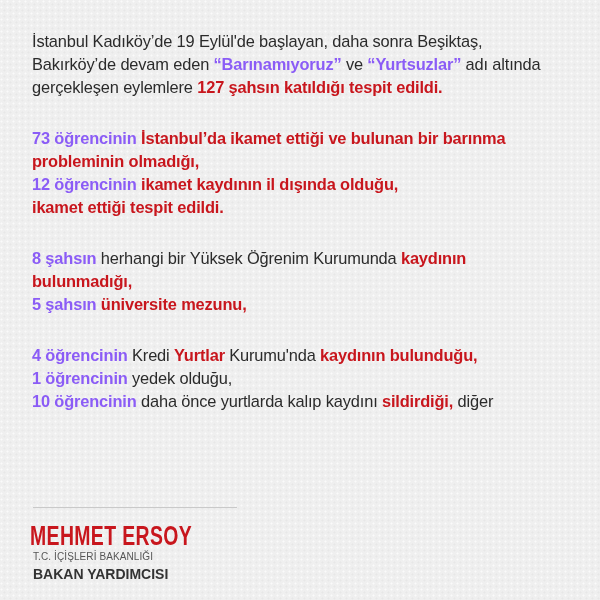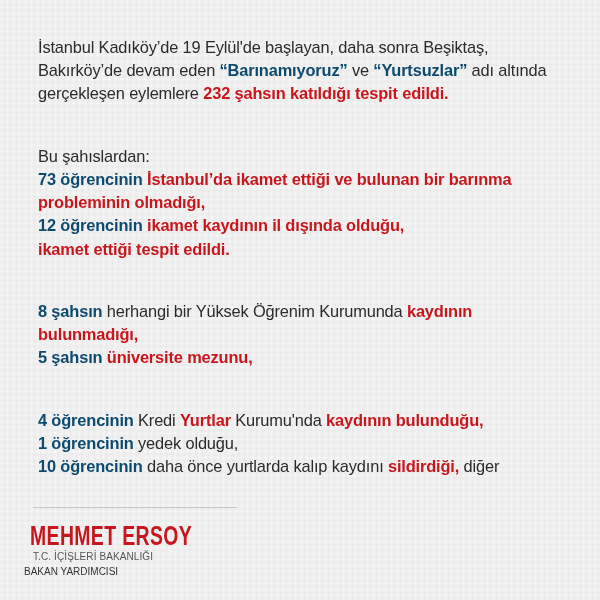--- a/index.html
+++ b/index.html
@@ -13,60 +13,59 @@
     position: relative;
     font-family: "Liberation Sans", "DejaVu Sans", sans-serif;
   }
   .card {
     position: absolute; left: 30px; top: 28px; width: 556px;
     color: #2a2a2a;
     font-size: 16.4px;
     line-height: 23.2px;
     letter-spacing: -0.15px;
   }
-  .para { margin: 8px; }
+  .para { margin: 2px; }
   .gap { height: 23.2px; }
   .line { display: block; white-space: nowrap; }
   .seg-normal { font-weight: 400; color: #2b2b2b; }
-  .seg-bold { font-weight: 700; color: #0c4a6e; }
+  .seg-bold { font-weight: 700; color: #8b5cf6; }
   .seg-red { font-weight: 700; color: #c8161d; }
   .seg-red-u { font-weight: 700; color: #c8161d; text-decoration: underline; text-decoration-thickness: 1.5px; text-underline-offset: 3px; }
   .separator {
     position: absolute; left: 33px; top: 507px; width: 204px; height: 1px;
     background: #c9c9c9;
   }
   .sig-name {
     position: absolute; left: 30px; top: 521px;
     font-family: "Liberation Sans", sans-serif;
     font-weight: 700; font-size: 27px; color: #c8161d;
     transform: scaleX(0.72); transform-origin: left top;
     letter-spacing: 0.5px; line-height: 30px;
     white-space: nowrap;
   }
   .sig-org {
     position: absolute; left: 33px; top: 551px;
     font-size: 10px; color: #555; letter-spacing: 0.1px; white-space: nowrap;
   }
   .sig-title {
-    position: absolute; left: 24px; top: 566px;
-    font-size: 10px; font-weight: 400; color: #333; white-space: nowrap;
+    position: absolute; left: 33px; top: 566px;
+    font-size: 14px; font-weight: 700; color: #333; white-space: nowrap;
   }
 </style>
 </head>
 <body>
 
 <div class="card" id="statement">
     <div class="para">
       <span class="line"><span class="seg-normal">İstanbul Kadıköy’de 19 Eylül'de başlayan, daha sonra Beşiktaş,</span></span>
       <span class="line"><span class="seg-normal">Bakırköy’de devam eden </span><span class="seg-bold">“Barınamıyoruz”</span><span class="seg-normal"> ve </span><span class="seg-bold">“Yurtsuzlar”</span><span class="seg-normal"> adı altında</span></span>
-      <span class="line"><span class="seg-normal">gerçekleşen eylemlere </span><span class="seg-red">232 şahsın katıldığı tespit edildi.</span></span>
+      <span class="line"><span class="seg-normal">gerçekleşen eylemlere </span><span class="seg-red">127 şahsın katıldığı tespit edildi.</span></span>
     </div>
     <div class="gap"></div>
     <div class="para">
-      <span class="line"><span class="seg-normal">Bu şahıslardan:</span></span>
       <span class="line"><span class="seg-bold">73 öğrencinin </span><span class="seg-red">İstanbul’da ikamet ettiği ve bulunan bir barınma</span></span>
       <span class="line"><span class="seg-red">probleminin olmadığı,</span></span>
       <span class="line"><span class="seg-bold">12 öğrencinin </span><span class="seg-red">ikamet kaydının il dışında olduğu,</span></span>
       <span class="line"><span class="seg-red">ikamet ettiği tespit edildi.</span></span>
     </div>
     <div class="gap"></div>
     <div class="para">
       <span class="line"><span class="seg-bold">8 şahsın</span><span class="seg-normal"> herhangi bir Yüksek Öğrenim Kurumunda </span><span class="seg-red">kaydının</span></span>
       <span class="line"><span class="seg-red">bulunmadığı,</span></span>
       <span class="line"><span class="seg-bold">5 şahsın </span><span class="seg-red">üniversite mezunu,</span></span>

